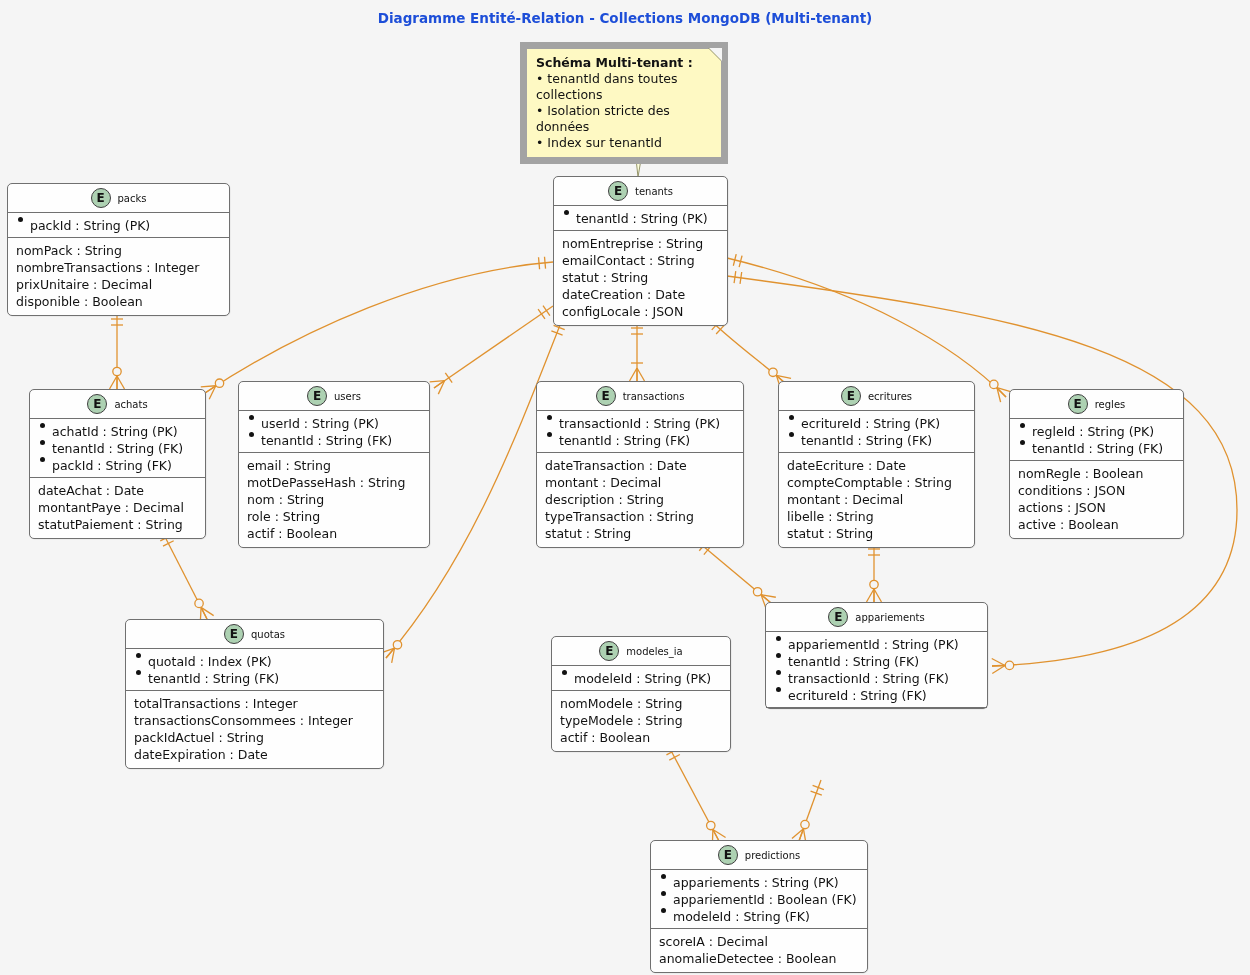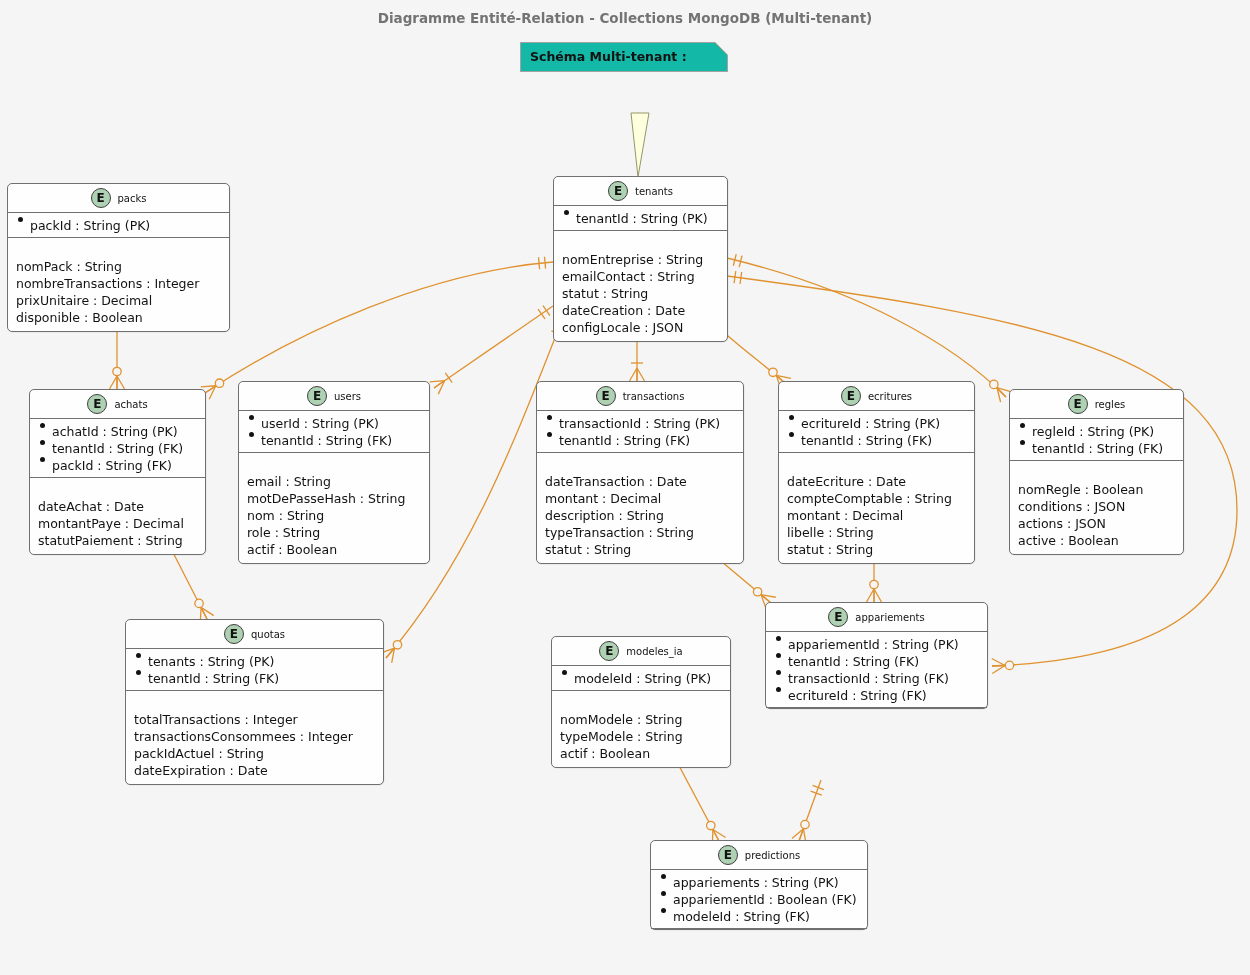--- a/index.html
+++ b/index.html
@@ -4,46 +4,46 @@
 <style>
   html,body{margin:0;padding:0;}
   body{
     width:1250px;height:975px;position:relative;overflow:hidden;
     background:#F5F5F5;
     font-family:"DejaVu Sans","Liberation Sans",sans-serif;
     color:#121212;
   }
   #diagram-title{
     position:absolute;left:0;top:10px;width:1250px;margin:0;
-    text-align:center;font-size:13.5px;font-weight:bold;color:#737373;
+    text-align:center;font-size:13.5px;font-weight:bold;color:#1d4ed8;
   }
   #edge-layer{position:absolute;left:0;top:0;z-index:1;}
   #entity-layer{position:absolute;left:0;top:0;width:1250px;height:975px;z-index:2;pointer-events:none;}
   .entity{
     position:absolute;background:#FEFEFE;border:1px solid #707070;border-radius:5px;
     box-shadow:0.5px 0.5px 0 rgba(0,0,0,0.08);
   }
   .ent-header{
     height:28px;display:flex;align-items:center;justify-content:center;gap:7px;
     border-bottom:1px solid #707070;padding:0 8px;
   }
   .e-circle{
     width:20px;height:20px;border-radius:50%;background:#ADD1B2;border:1px solid #3F3F3F;
     font-size:12px;font-weight:bold;color:#121212;display:flex;align-items:center;justify-content:center;
     box-sizing:border-box;flex:0 0 auto;
   }
   .ent-name{font-size:10px;}
   .ent-keys{padding:4px 8px 3px 8px;border-bottom:1px solid #707070;}
-  .ent-attrs{padding:4px 8px 5px 8px;margin-top:16px;}
+  .ent-attrs{padding:4px 8px 5px 8px;}
   .row{font-size:12.5px;line-height:17px;white-space:nowrap;}
   .row.key{display:flex;align-items:flex-start;}
   .dot{width:5px;height:5px;border-radius:50%;background:#121212;display:inline-block;margin:0 7px 0 2px;flex:0 0 auto;}
   .note{
     position:absolute;left:520px;top:42px;width:208px;box-sizing:border-box;
-    background:#14b8a6;border:1px solid #a3a3a3;padding:5px 9px 6px 9px;
+    background:#fef9c3;border:7px solid #a3a3a3;padding:5px 9px 6px 9px;
   }
   .note-fold{
     position:absolute;top:-1px;right:-1px;width:0;height:0;
     border-top:13px solid #F5F5F5;border-left:13px solid transparent;
   }
   .note-fold-line{
     position:absolute;top:-1px;right:-1px;width:0;height:0;
     border-top:13px solid #95956B;border-left:13px solid transparent;margin-right:1px;
   }
   .note-title{font-size:12.5px;font-weight:bold;line-height:17px;}
@@ -174,20 +174,25 @@
       <line x1="803.4462618632336" y1="828.7839959297831" x2="806.0476946558944" y2="843.5651510749425"></line>
       <circle cx="804.9853525081992" cy="824.5553791362465" r="4.2" fill="#F5F5F5"></circle>
     </g>
   </svg>
 
 <div id="entity-layer">
   <div class="note">
     <span class="note-fold-line"></span>
     <span class="note-fold"></span>
     <div class="note-title">Schéma Multi-tenant :</div>
+    <div id="note-items">
+        <div class="note-item">tenantId dans toutes collections</div>
+        <div class="note-item">Isolation stricte des données</div>
+        <div class="note-item">Index sur tenantId</div>
+      </div>
   </div>
   <div id="entities">
       <div class="entity" style="left: 7px; top: 183px; width: 221px;">
         <div class="ent-header">
           <span class="e-circle">E</span>
           <span class="ent-name">packs</span>
         </div>
         <div class="ent-keys">
           <div class="row key">
             <span class="dot"></span>
@@ -337,21 +342,21 @@
         </div>
       </div>
       <div class="entity" style="left: 125px; top: 619px; width: 257px;">
         <div class="ent-header">
           <span class="e-circle">E</span>
           <span class="ent-name">quotas</span>
         </div>
         <div class="ent-keys">
           <div class="row key">
             <span class="dot"></span>
-            <span>tenants : String (PK)</span>
+            <span>quotaId : Index (PK)</span>
           </div>
           <div class="row key">
             <span class="dot"></span>
             <span>tenantId : String (FK)</span>
           </div>
         </div>
         <div class="ent-attrs">
           <div class="row">totalTransactions : Integer</div>
           <div class="row">transactionsConsommees : Integer</div>
           <div class="row">packIdActuel : String</div>
@@ -411,15 +416,19 @@
           </div>
           <div class="row key">
             <span class="dot"></span>
             <span>appariementId : Boolean (FK)</span>
           </div>
           <div class="row key">
             <span class="dot"></span>
             <span>modeleId : String (FK)</span>
           </div>
         </div>
+        <div class="ent-attrs">
+          <div class="row">scoreIA : Decimal</div>
+          <div class="row">anomalieDetectee : Boolean</div>
+        </div>
       </div>
     </div>
 </div>
 
 </body></html>

